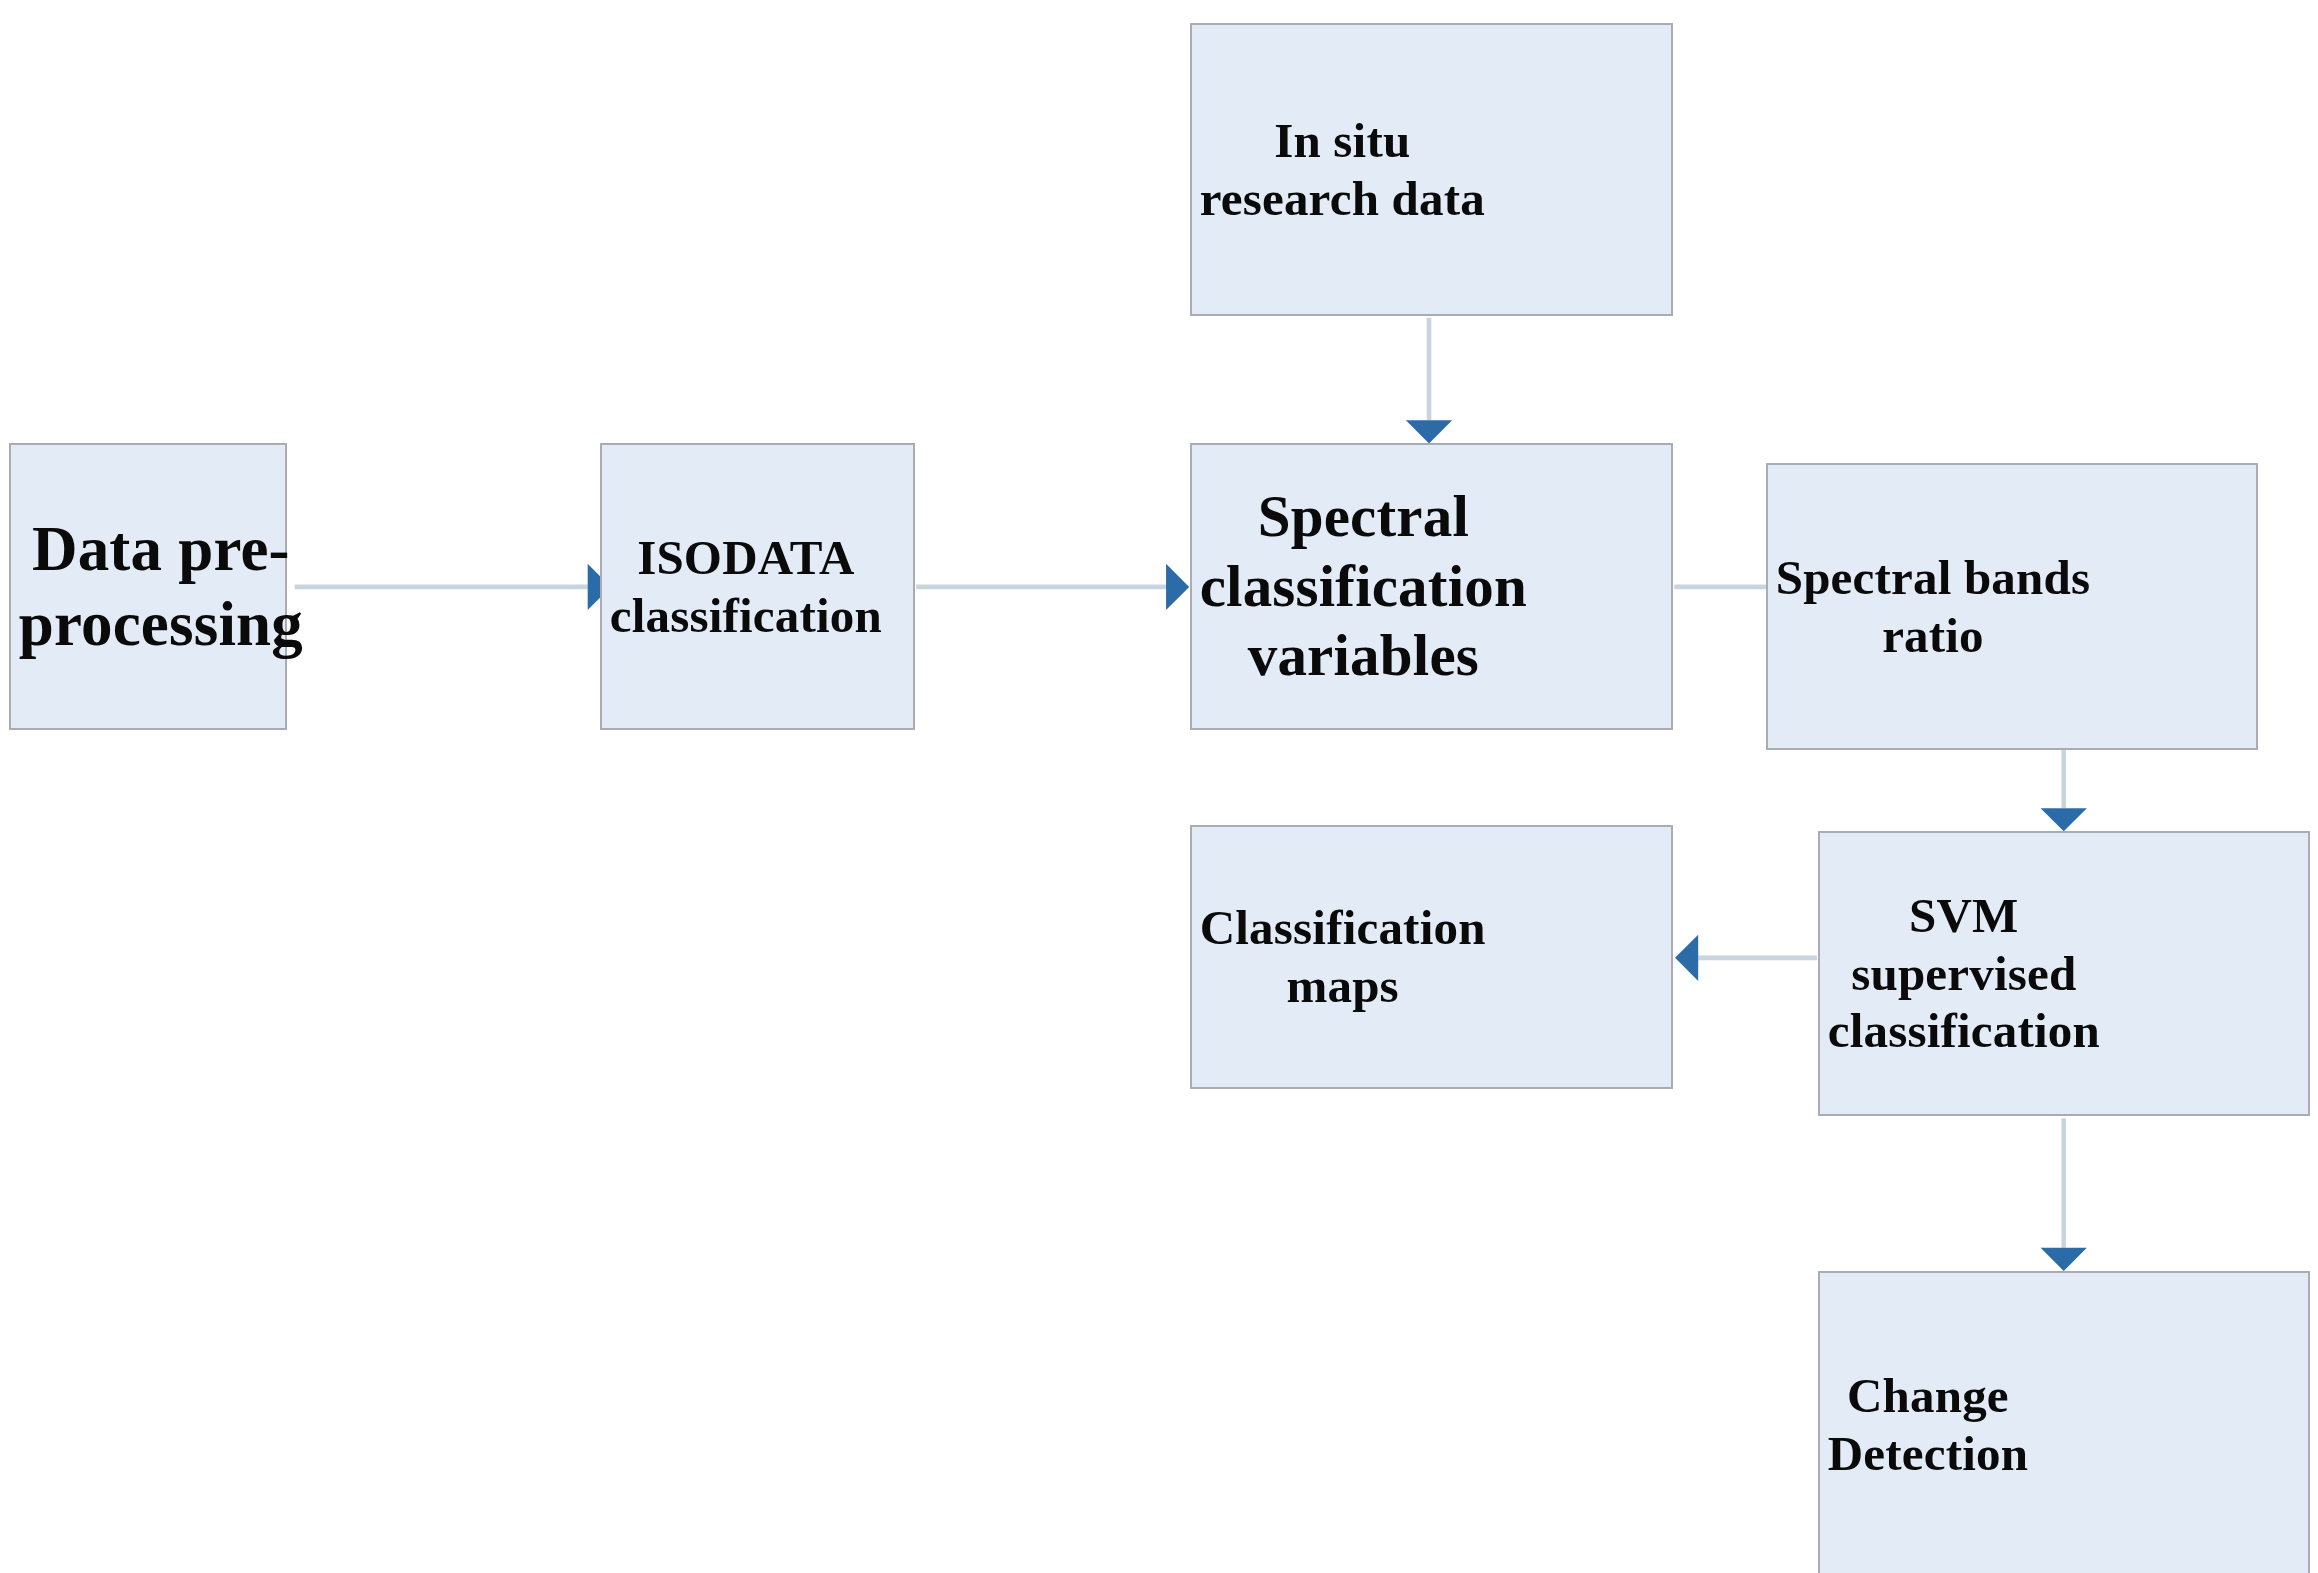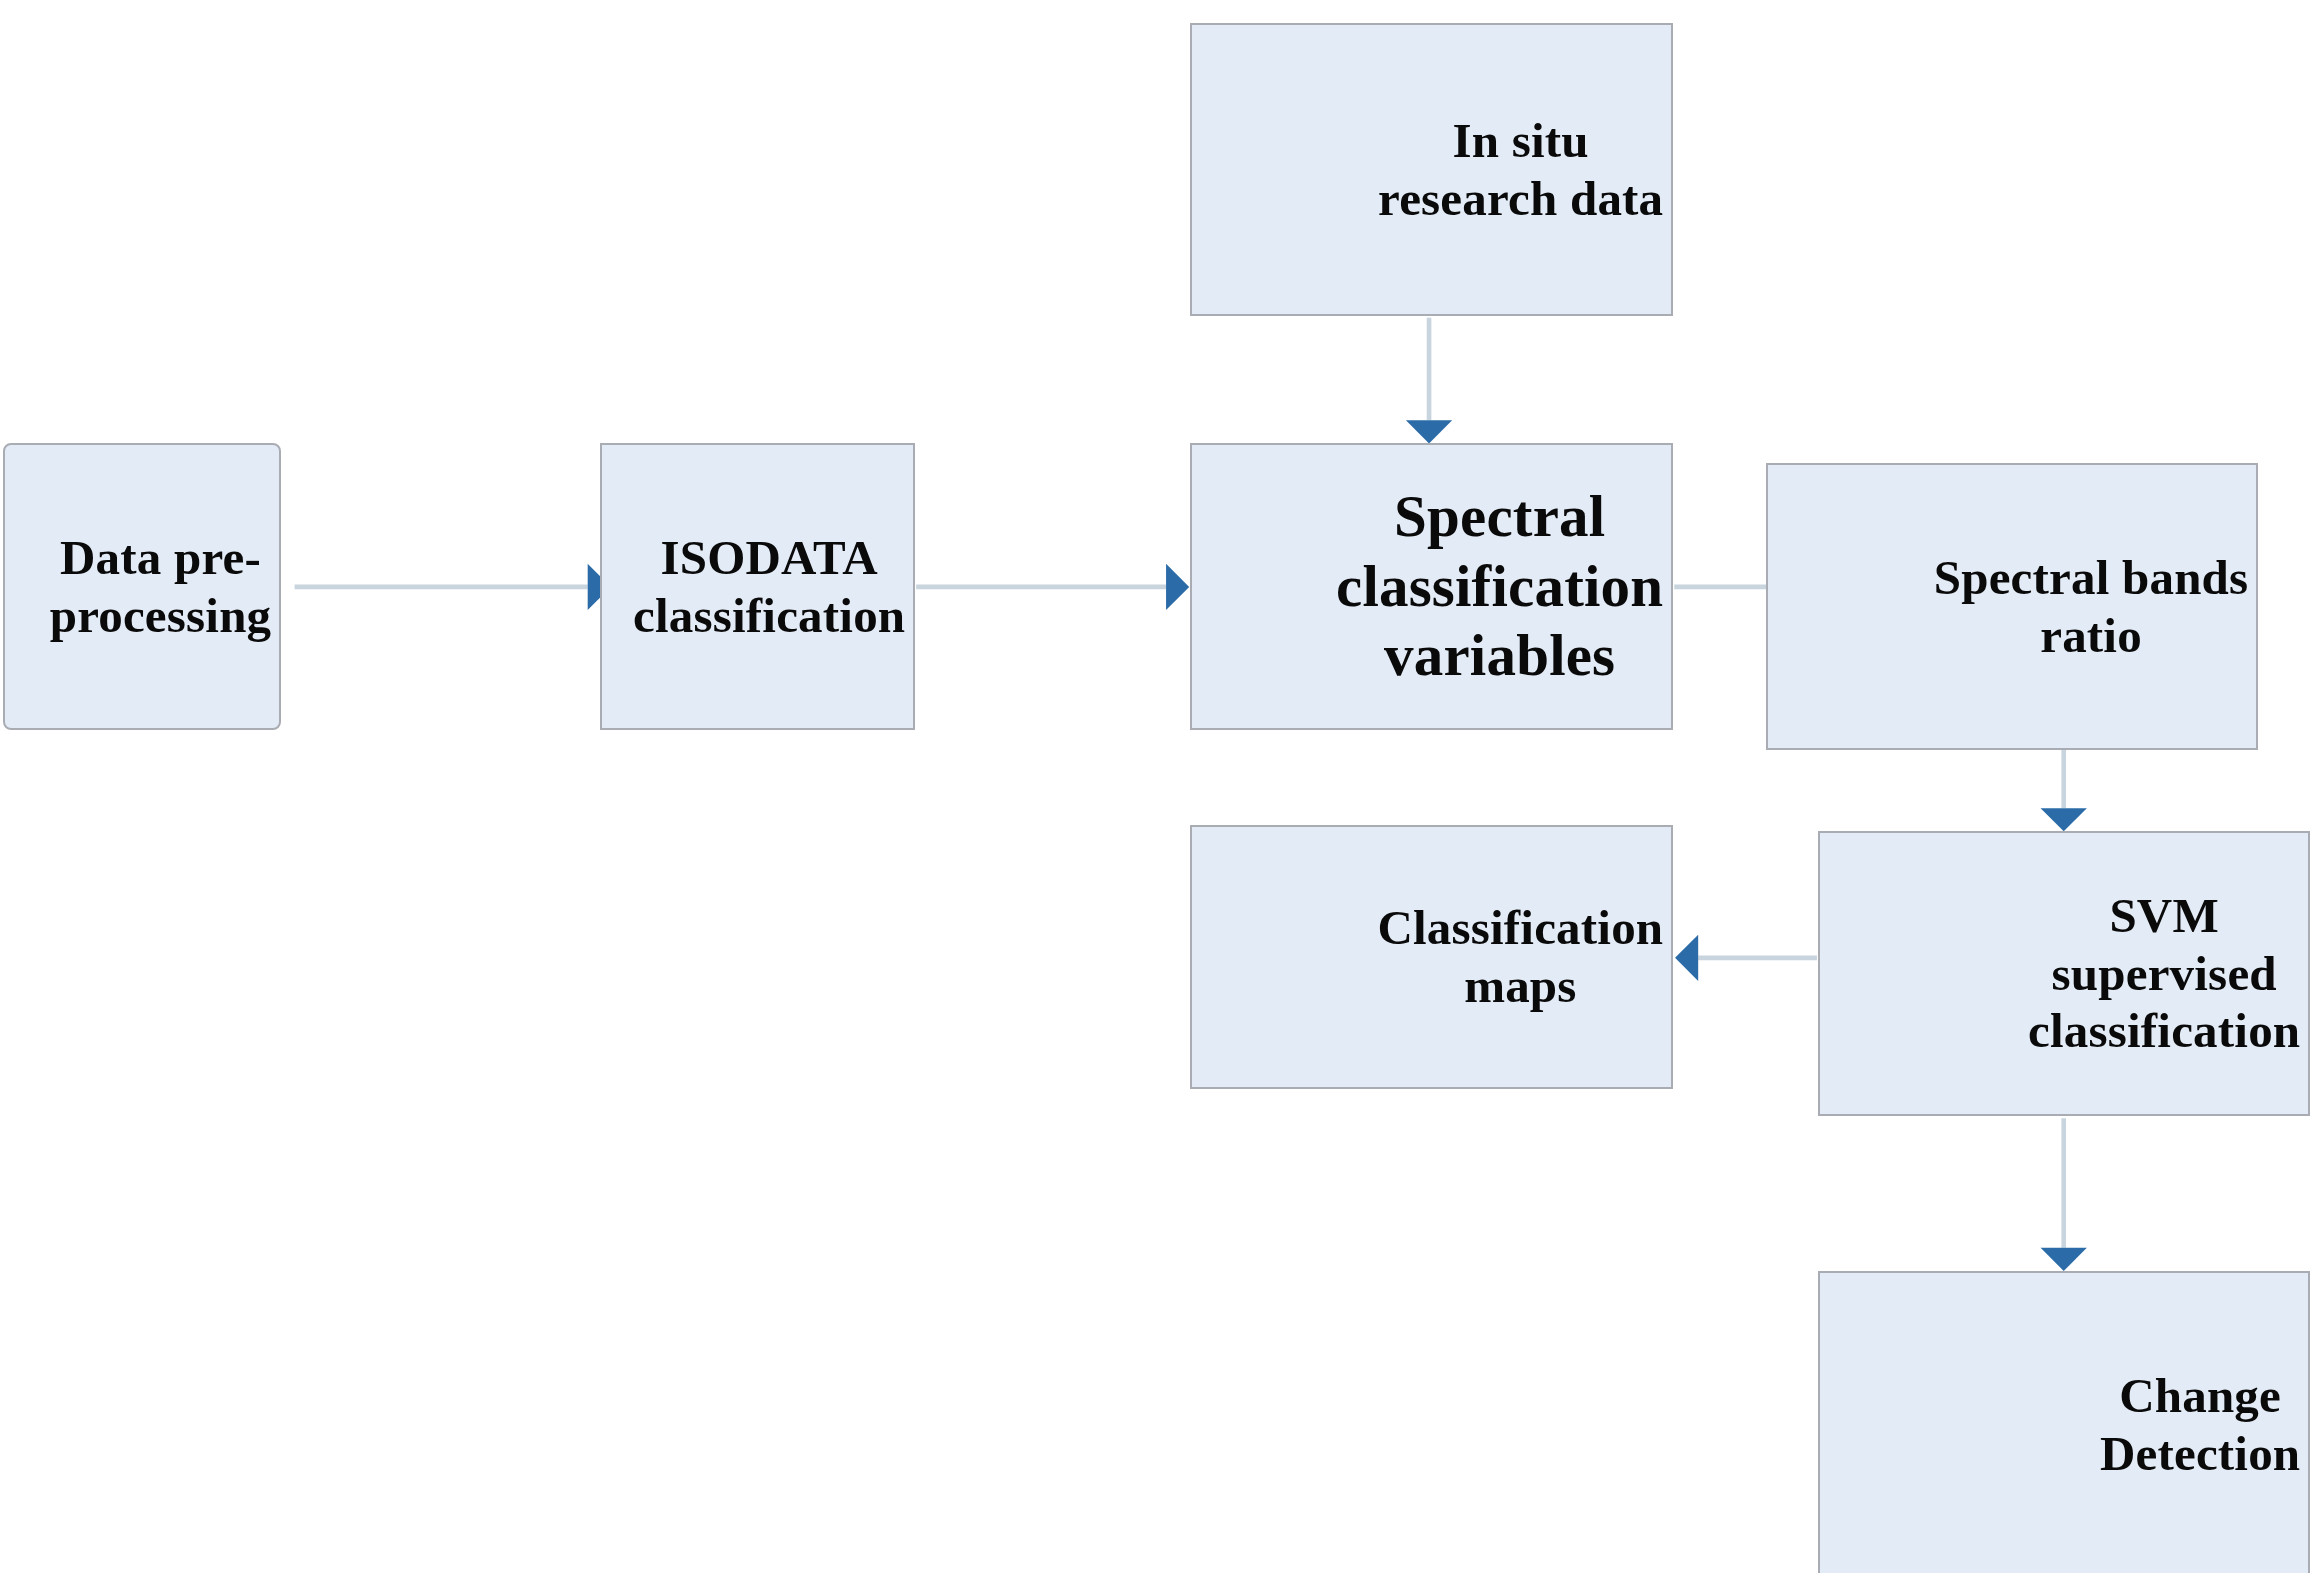--- a/index.html
+++ b/index.html
@@ -16,42 +16,42 @@
     overflow: hidden;
     font-family: "Liberation Serif", "DejaVu Serif", serif;
   }
   .node {
     position: absolute;
     box-sizing: border-box;
     background: #e3ebf6;
     border: 2.3px solid #a9adb3;
     display: flex;
     align-items: center;
-    justify-content: flex-end;
+    justify-content: flex-start;
     text-align: center;
     color: #0a0a0a;
     font-weight: bold;
     line-height: 1.18;
     letter-spacing: 0.2px;
   }
   .node .label {
     display: block;
     padding: 0 7.7px;
     white-space: pre-line;
   }
   #arrow-layer {
     position: absolute;
     left: 0;
     top: 0;
     width: 2319px;
     height: 1574px;
     pointer-events: none;
   }
   
-  #node-data-preprocessing      { left: 3px;   top: 443px;  width: 278px; height: 287px; font-size: 49px; border-radius: 8px; }
+  #node-data-preprocessing      { left: 9px;   top: 443px;  width: 278px; height: 287px; font-size: 63px; }
   #node-isodata-classification  { left: 600px;  top: 443px;  width: 315px; height: 287px; font-size: 49px; }
   #node-in-situ-research-data   { left: 1190px; top: 23px;   width: 483px; height: 293px; font-size: 49px; }
   #node-spectral-classification-variables { left: 1190px; top: 443px; width: 483px; height: 287px; font-size: 59px; }
   #node-spectral-bands-ratio    { left: 1766px; top: 443px;  width: 492px; height: 287px; font-size: 49px; margin-top: 20px; }
   #node-classification-maps     { left: 1190px; top: 825px; width: 483px; height: 264px; font-size: 49px; }
   #node-svm-supervised-classification { left: 1818px; top: 831px; width: 492px; height: 285px; font-size: 49px; }
   #node-change-detection        { left: 1818px; top: 1271px; width: 492px; height: 308px; font-size: 49px; }
 </style>
 </head>
 <body>

